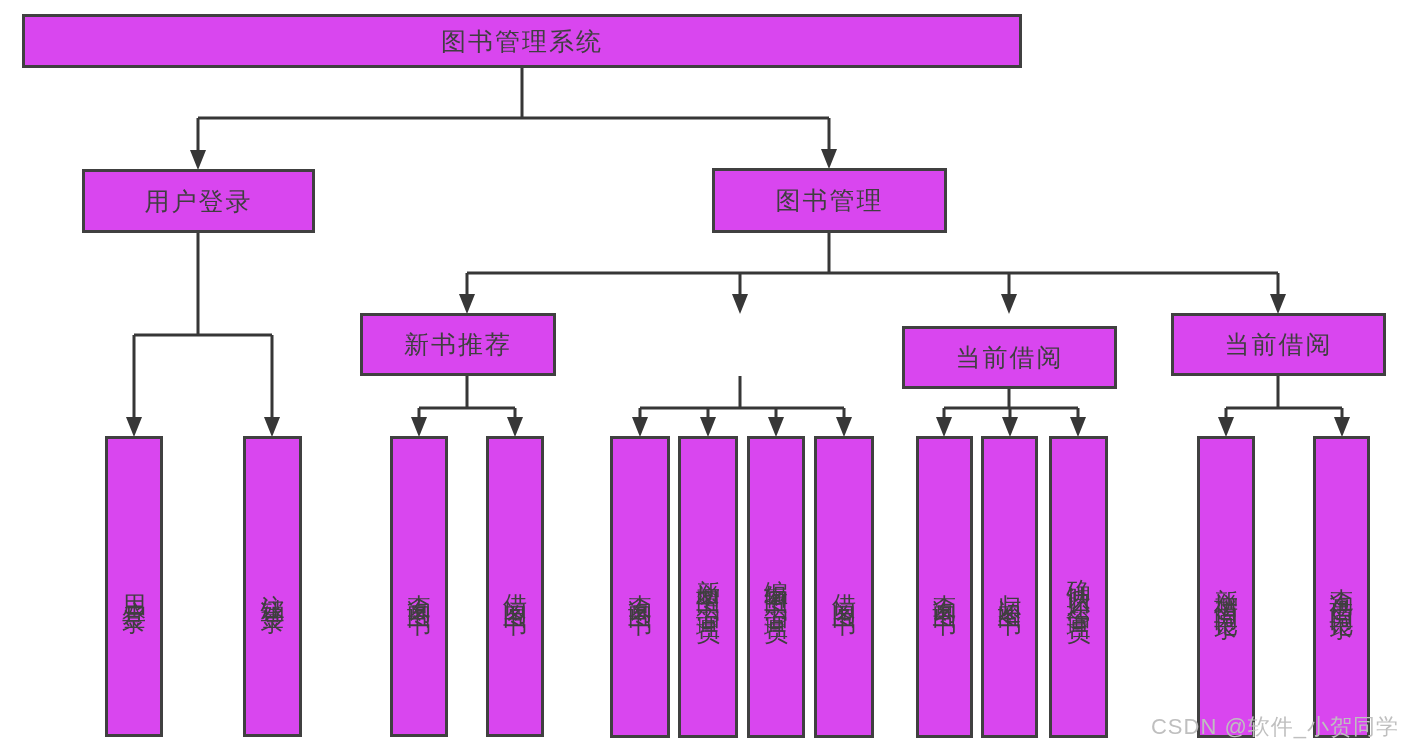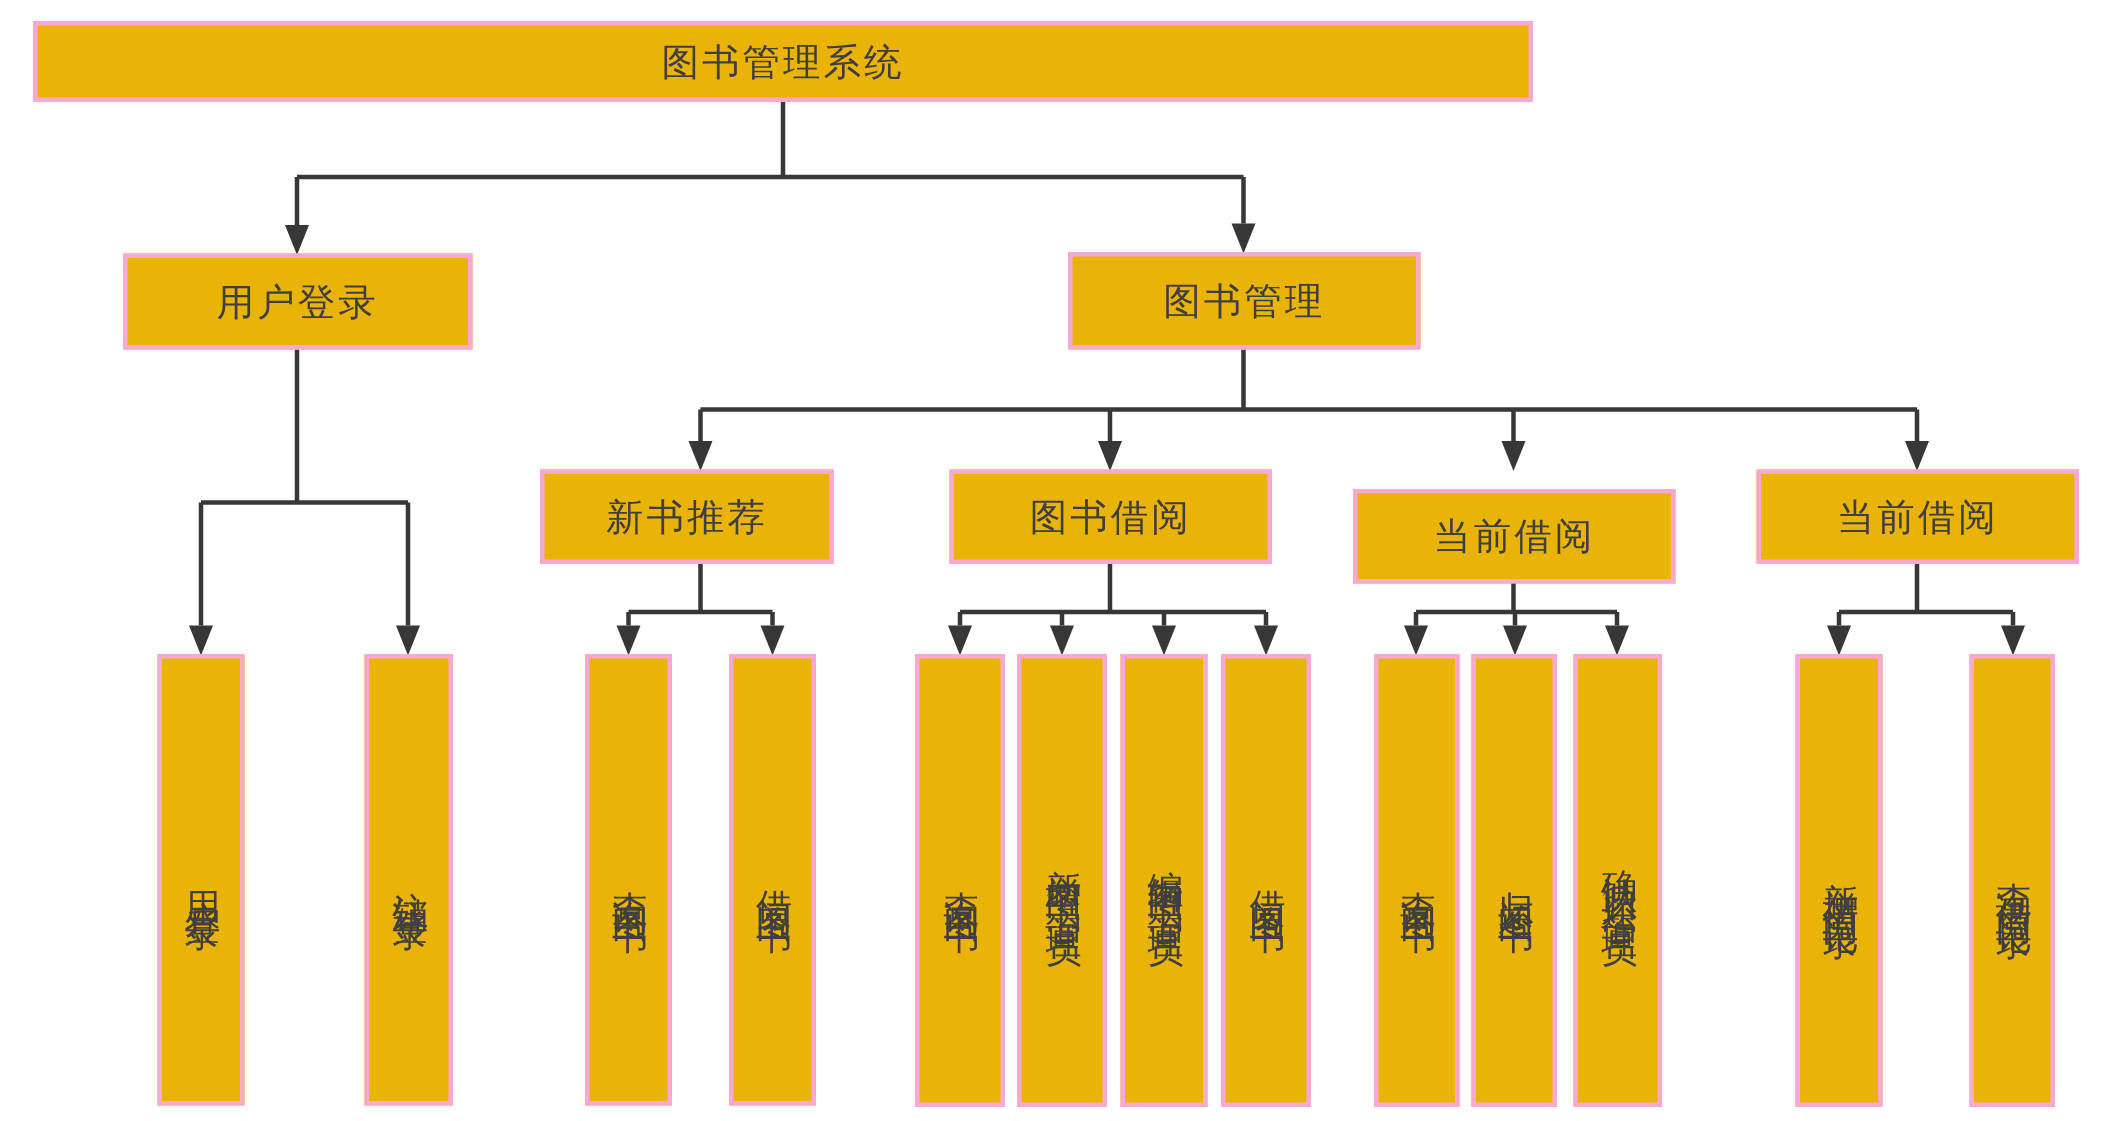--- a/index.html
+++ b/index.html
@@ -2,21 +2,21 @@
 <html><head>
 <meta charset="utf-8">
 <style>
   html,body{margin:0;padding:0;background:#ffffff;}
   .canvas{
     position:relative;width:1405px;height:747px;background:#ffffff;
     font-family:"Liberation Sans",sans-serif;color:#3f3f3f;overflow:hidden;
   }
   .connector-layer{position:absolute;left:0;top:0;pointer-events:none;}
   .box{
-    position:absolute;box-sizing:border-box;border:3px solid #f9a8d4;background:#eab308;
+    position:absolute;box-sizing:border-box;border:3px solid #404040;background:#d946ef;
     display:flex;align-items:center;justify-content:center;
   }
   .hbox{font-size:25px;letter-spacing:2px;white-space:nowrap;}
   .vbox{
     writing-mode:vertical-rl;text-orientation:mixed;
     font-size:24px;letter-spacing:6px;line-height:1;
   }
   .watermark{
     position:absolute;right:6px;bottom:5px;
     font-size:22px;letter-spacing:1px;color:#bfbfbf;white-space:nowrap;
@@ -57,21 +57,20 @@
       <polygon points="1342,437 1334,417 1350,417"></polygon>
     </g>
   </svg>
 
   <div class="box hbox" style="left:22px;top:14px;width:1000px;height:54px;">图书管理系统</div>
 
   <div class="box hbox" style="left:82px;top:169px;width:233px;height:64px;">用户登录</div>
   <div class="box hbox" style="left:712px;top:168px;width:235px;height:65px;">图书管理</div>
 
   <div class="box hbox" style="left:360px;top:313px;width:196px;height:63px;">新书推荐</div>
-  <div class="box hbox" style="left:633px;top:313px;width:215px;height:63px;">图书借阅</div>
   <div class="box hbox" style="left:902px;top:326px;width:215px;height:63px;">当前借阅</div>
   <div class="box hbox" style="left:1171px;top:313px;width:215px;height:63px;">当前借阅</div>
 
   <div class="box vbox" style="left:105px;top:436px;width:58px;height:301px;">用户登录</div>
   <div class="box vbox" style="left:243px;top:436px;width:59px;height:301px;">注销登录</div>
 
   <div class="box vbox" style="left:390px;top:436px;width:58px;height:301px;">查询图书</div>
   <div class="box vbox" style="left:486px;top:436px;width:58px;height:301px;">借阅图书</div>
 
   <div class="box vbox" style="left:610px;top:436px;width:60px;height:302px;">查询图书</div>
@@ -79,14 +78,15 @@
   <div class="box vbox" style="left:747px;top:436px;width:58px;height:302px;">编辑图书（管理员）</div>
   <div class="box vbox" style="left:814px;top:436px;width:60px;height:302px;">借阅图书</div>
 
   <div class="box vbox" style="left:916px;top:436px;width:57px;height:302px;">查询图书</div>
   <div class="box vbox" style="left:981px;top:436px;width:57px;height:302px;">归还图书</div>
   <div class="box vbox" style="left:1049px;top:436px;width:59px;height:302px;">确认归还（管理员）</div>
 
   <div class="box vbox" style="left:1197px;top:436px;width:58px;height:302px;">新增借阅记录</div>
   <div class="box vbox" style="left:1313px;top:436px;width:57px;height:302px;">查询借阅记录</div>
 
+  <div class="watermark">CSDN @软件_小贺同学</div>
 
 </div>
 
 </body></html>

